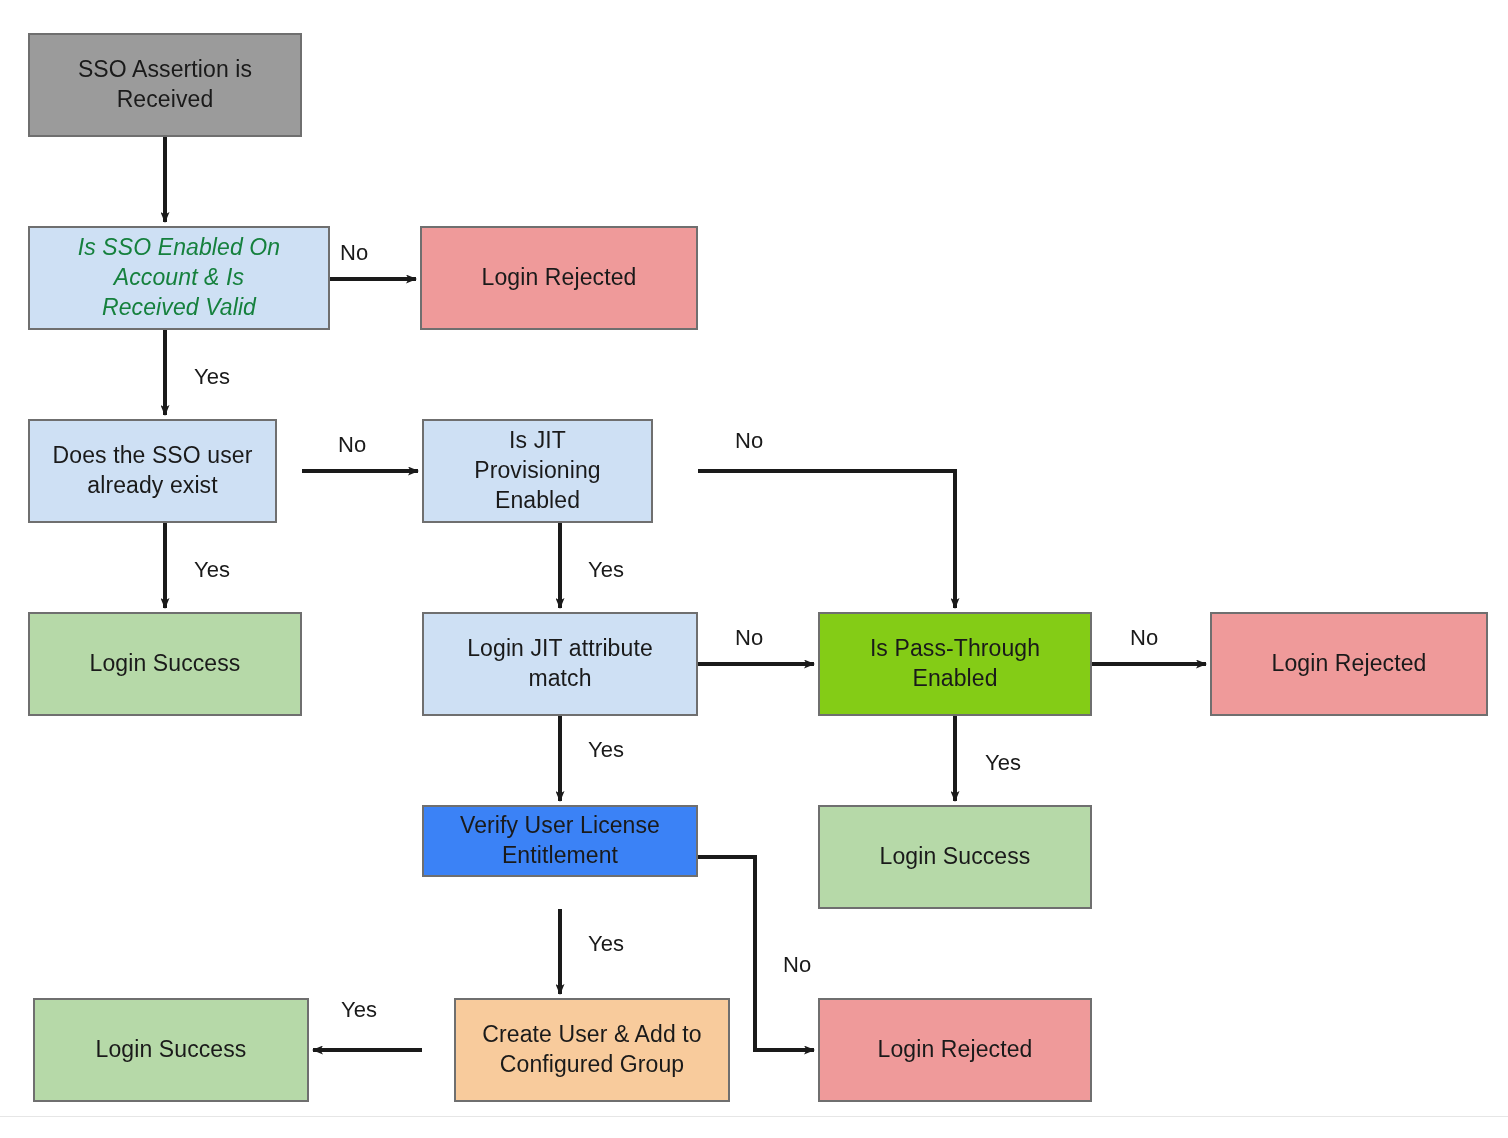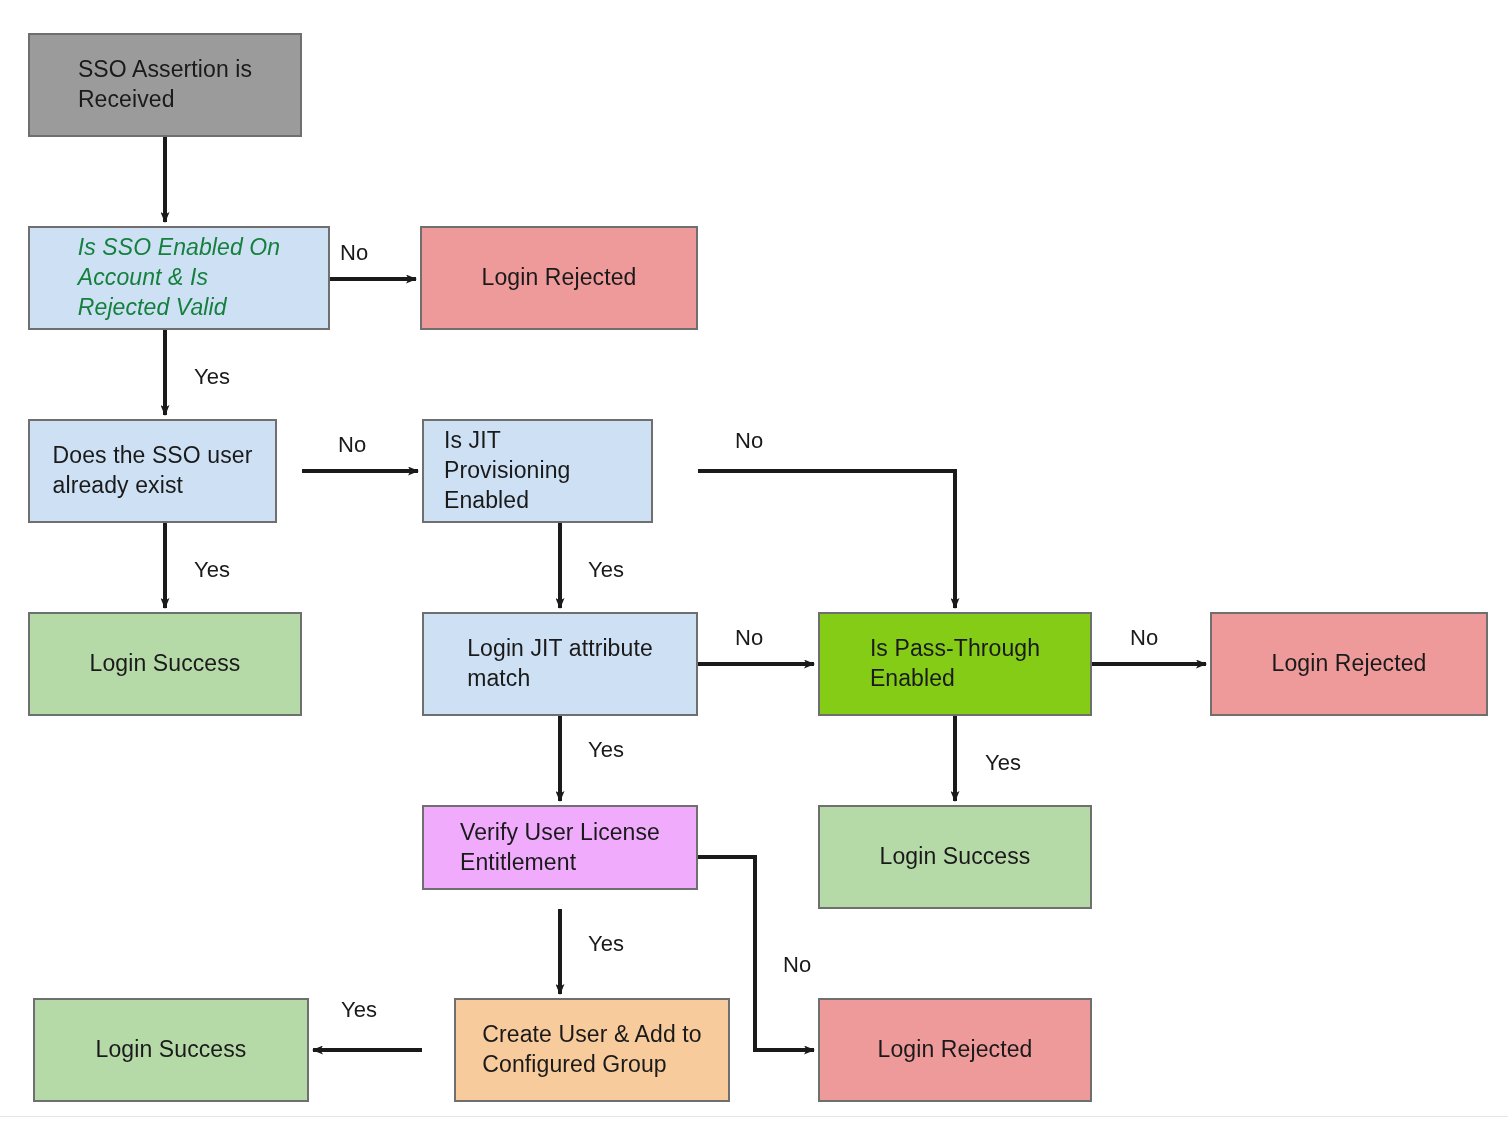--- a/index.html
+++ b/index.html
@@ -24,21 +24,21 @@
     width: 1508px;
     height: 1138px;
   }
   .node {
     position: absolute;
     box-sizing: border-box;
     border: 2px solid #6f6f6f;
     display: flex;
     align-items: center;
     justify-content: center;
-    text-align: left;
+    text-align: center;
     font-size: 23px;
     line-height: 1.30;
     color: #1a1a1a;
     letter-spacing: 0.1px;
     padding: 2px 20px;
     z-index: 2;
   }
   .node span { display: block; }
   .edge-label {
     position: absolute;
@@ -105,21 +105,21 @@
     <div>
         <span>SSO Assertion is</span>
         <span>Received</span>
       </div>
   </div>
 
   <div class="node" id="node-n2" style="left: 28px; top: 226px; width: 302px; height: 104px; background: rgb(206, 224, 244); border-color: rgb(111, 111, 111); color: #15803d; font-style: italic;">
     <div>
         <span>Is SSO Enabled On</span>
         <span>Account &amp; Is</span>
-        <span>Rejected Valid</span>
+        <span>Received Valid</span>
       </div>
   </div>
 
   <div class="node" id="node-n3" style="left: 420px; top: 226px; width: 278px; height: 104px; background: rgb(239, 154, 154); border-color: rgb(111, 111, 111); color: rgb(26, 26, 26);">
     <div>
         <span>Login Rejected</span>
       </div>
   </div>
 
   <div class="node" id="node-n4" style="left: 28px; top: 419px; width: 249px; height: 104px; background: rgb(206, 224, 244); border-color: rgb(111, 111, 111); color: rgb(26, 26, 26);">
@@ -155,21 +155,21 @@
         <span>Enabled</span>
       </div>
   </div>
 
   <div class="node" id="node-n9" style="left: 1210px; top: 612px; width: 278px; height: 104px; background: rgb(239, 154, 154); border-color: rgb(111, 111, 111); color: rgb(26, 26, 26);">
     <div>
         <span>Login Rejected</span>
       </div>
   </div>
 
-  <div class="node" id="node-n10" style="left: 422px; top: 805px; width: 276px; height: 85px; background: #f0abfc; border-color: rgb(111, 111, 111); color: rgb(26, 26, 26);">
+  <div class="node" id="node-n10" style="left: 422px; top: 805px; width: 276px; height: 72px; background: #3b82f6; border-color: rgb(111, 111, 111); color: rgb(26, 26, 26);">
     <div>
         <span>Verify User License</span>
         <span>Entitlement</span>
       </div>
   </div>
 
   <div class="node" id="node-n11" style="left: 818px; top: 805px; width: 274px; height: 104px; background: rgb(182, 217, 168); border-color: rgb(111, 111, 111); color: rgb(26, 26, 26);">
     <div>
         <span>Login Success</span>
       </div>

